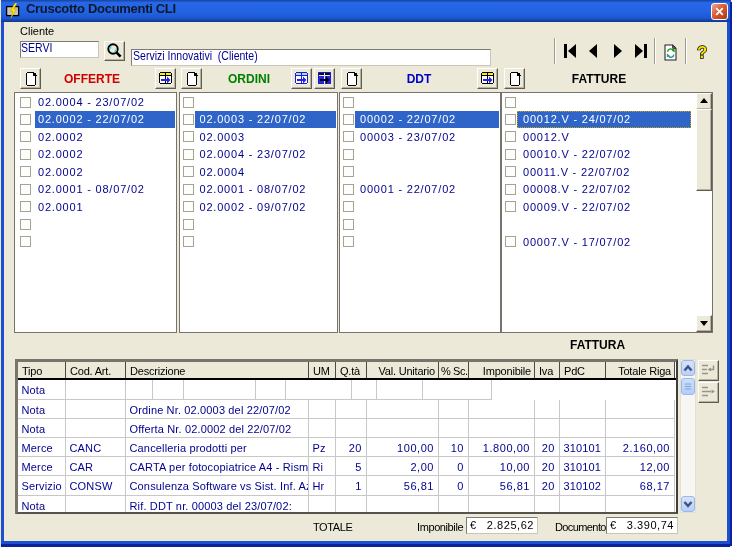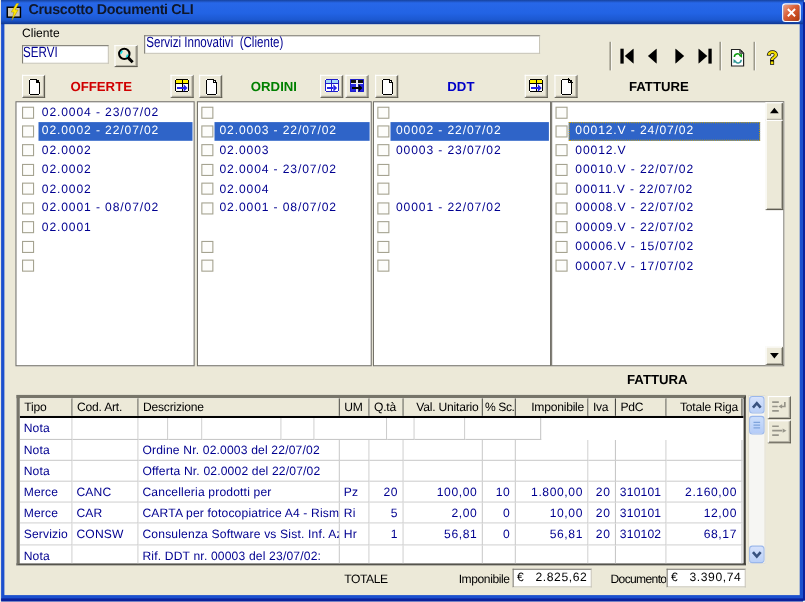--- a/index.html
+++ b/index.html
@@ -67,21 +67,21 @@
   <div class="abs navy" style="left:0px;top:-2.5px;font-size:13.5px;transform:scaleX(0.78);transform-origin:0 0;">SERVI</div>
 </div>
 <div class="btn3d" style="left:104px;top:41px;width:19px;height:18px;">
   <svg width="19" height="18">
     <circle cx="8" cy="7" r="4.7" fill="none" stroke="#000" stroke-width="1.9"></circle>
     <path d="M11.4 10.4 L15.6 14.6" stroke="#000" stroke-width="2.7"></path>
     <path d="M4.9 6.9 A3.2 3.2 0 0 1 6.3 4.3" stroke="#10E0E8" stroke-width="1.6" fill="none"></path>
     <path d="M11.1 7.5 A3.2 3.2 0 0 1 9.8 9.9" stroke="#10E0E8" stroke-width="1.6" fill="none"></path>
   </svg>
 </div>
-<div class="field" style="left:131px;top:32px;width:358px;height:15px;">
+<div class="field" style="left:131px;top:49px;width:358px;height:15px;">
   <div class="abs navy" style="left:0.5px;top:-2.5px;font-size:13.5px;transform:scaleX(0.78);transform-origin:0 0;">Servizi Innovativi&nbsp;&nbsp;(Cliente)</div>
 </div>
 
 <div class="vsep" style="left:554px;top:38px;height:26px;"></div>
 <svg class="abs" style="left:563px;top:44px" width="15" height="14">
   <rect x="1" y="0" width="3" height="14" fill="#000"></rect>
   <polygon points="13,0 13,14 5,7" fill="#000"></polygon>
 </svg>
 <svg class="abs" style="left:588px;top:44px" width="10" height="14">
   <polygon points="9,0 9,14 1,7" fill="#000"></polygon>
@@ -250,20 +250,24 @@
       <div class="ltxt" style="left:19.5px">02.0004 - 23/07/02</div>
     </div>
     <div class="lrow" style="top:70.80px">
       <div class="cb" style="left:2.5px"></div>
       <div class="ltxt" style="left:19.5px">02.0004</div>
     </div>
     <div class="lrow" style="top:88.25px">
       <div class="cb" style="left:2.5px"></div>
       <div class="ltxt" style="left:19.5px">02.0001 - 08/07/02</div>
     </div>
+    <div class="lrow" style="top:105.70px">
+      <div class="cb" style="left:2.5px"></div>
+      <div class="ltxt" style="left:19.5px">02.0002 - 09/07/02</div>
+    </div>
     <div class="lrow" style="top:123.15px">
       <div class="cb" style="left:2.5px"></div>
     </div>
     <div class="lrow" style="top:140.60px">
       <div class="cb" style="left:2.5px"></div>
     </div>
   </div>
 <div class="list" style="left:338.5px;width:160px;" id="list3">
     <div class="lrow" style="top:1.00px">
       <div class="cb" style="left:3px"></div>
@@ -318,24 +322,20 @@
       <div class="cb" style="left:2.5px"></div>
       <div class="ltxt" style="left:21px">00011.V - 22/07/02</div>
     </div>
     <div class="lrow" style="top:88.25px">
       <div class="cb" style="left:2.5px"></div>
       <div class="ltxt" style="left:21px">00008.V - 22/07/02</div>
     </div>
     <div class="lrow" style="top:105.70px">
       <div class="cb" style="left:2.5px"></div>
       <div class="ltxt" style="left:21px">00009.V - 22/07/02</div>
-    </div>
-    <div class="lrow" style="top:123.15px">
-      <div class="cb" style="left:2.5px"></div>
-      <div class="ltxt" style="left:21px">00006.V - 15/07/02</div>
     </div>
     <div class="lrow" style="top:140.60px">
       <div class="cb" style="left:2.5px"></div>
       <div class="ltxt" style="left:21px">00007.V - 17/07/02</div>
     </div>
     <div style="position:absolute;top:0;bottom:0;right:0;width:16px;background:#fff;">
       <div class="btn3d" style="left:0;top:0;width:14px;height:15px;"><svg width="14" height="15">
           <polygon points="7,4 11,9 3,9" fill="#000"></polygon>
         </svg></div>
       <div class="btn3d" style="left:0;top:16px;width:14px;height:80px;"></div>

